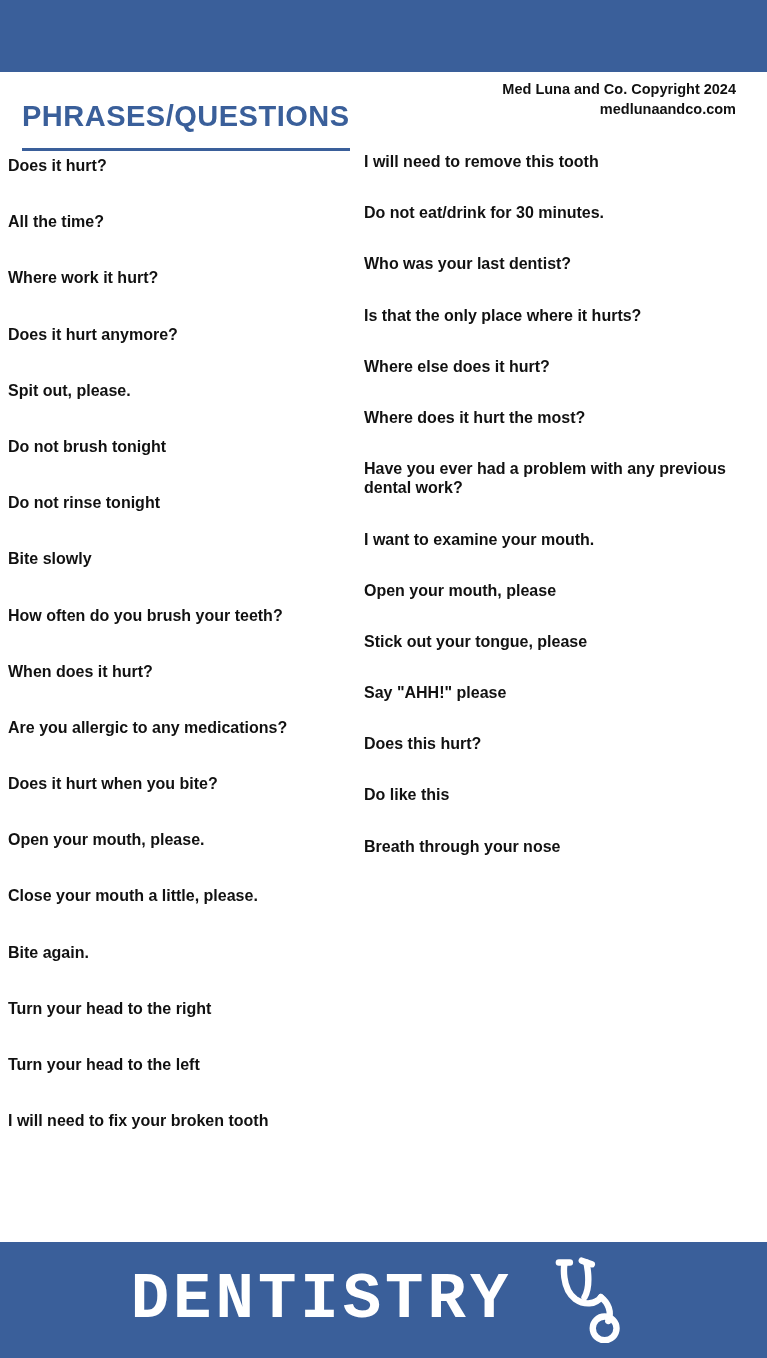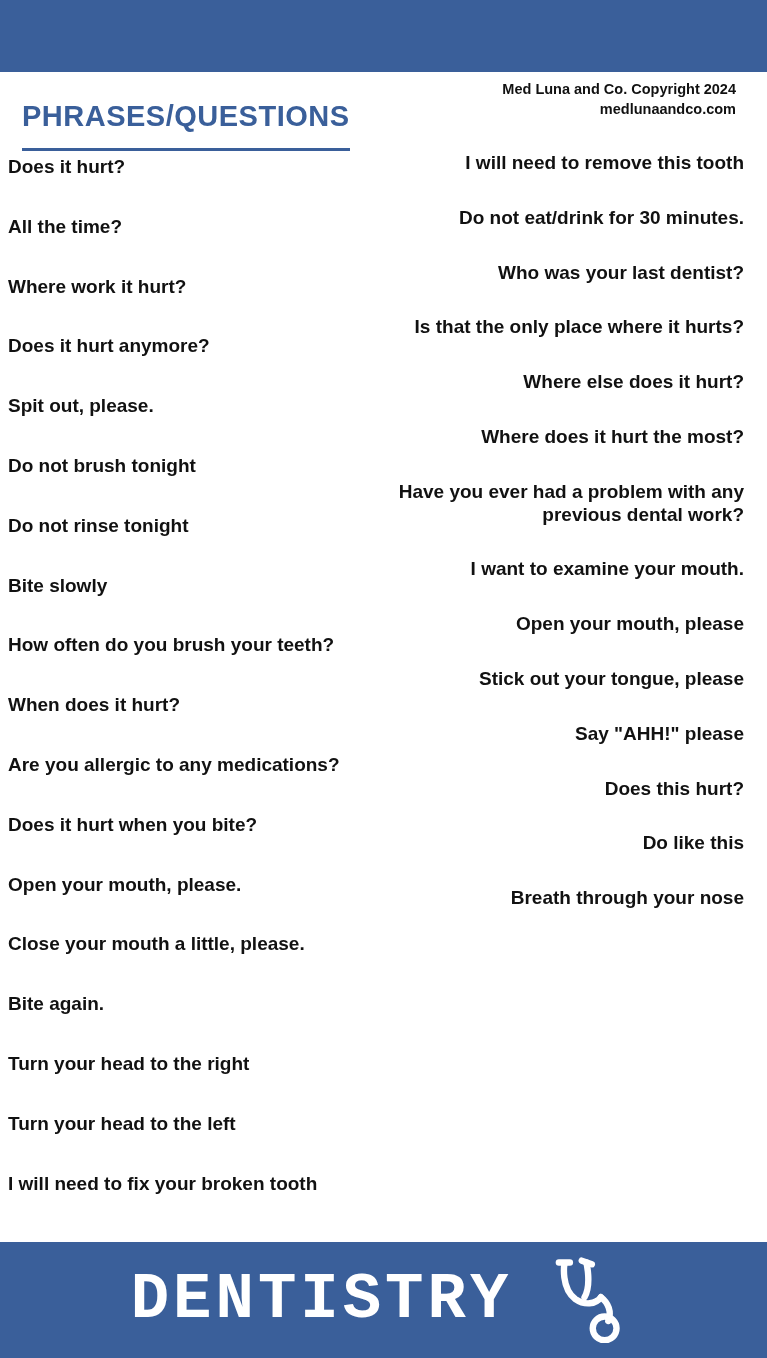--- a/index.html
+++ b/index.html
@@ -91,25 +91,24 @@
     left: 8px;
     top: 156px;
     width: 400px;
   }
 
   .col-right {
     position: absolute;
     right: 8px;
     top: 152px;
     width: 380px;
-    text-align: right;
   }
 
   .phrase {
-    font-size: 19px;
+    font-size: 16px;
     font-weight: bold;
     color: #111111;
     line-height: 1.2;
     margin-bottom: 37px;
   }
 
   .col-right .phrase {
     margin-bottom: 32px;
   }
 </style>

